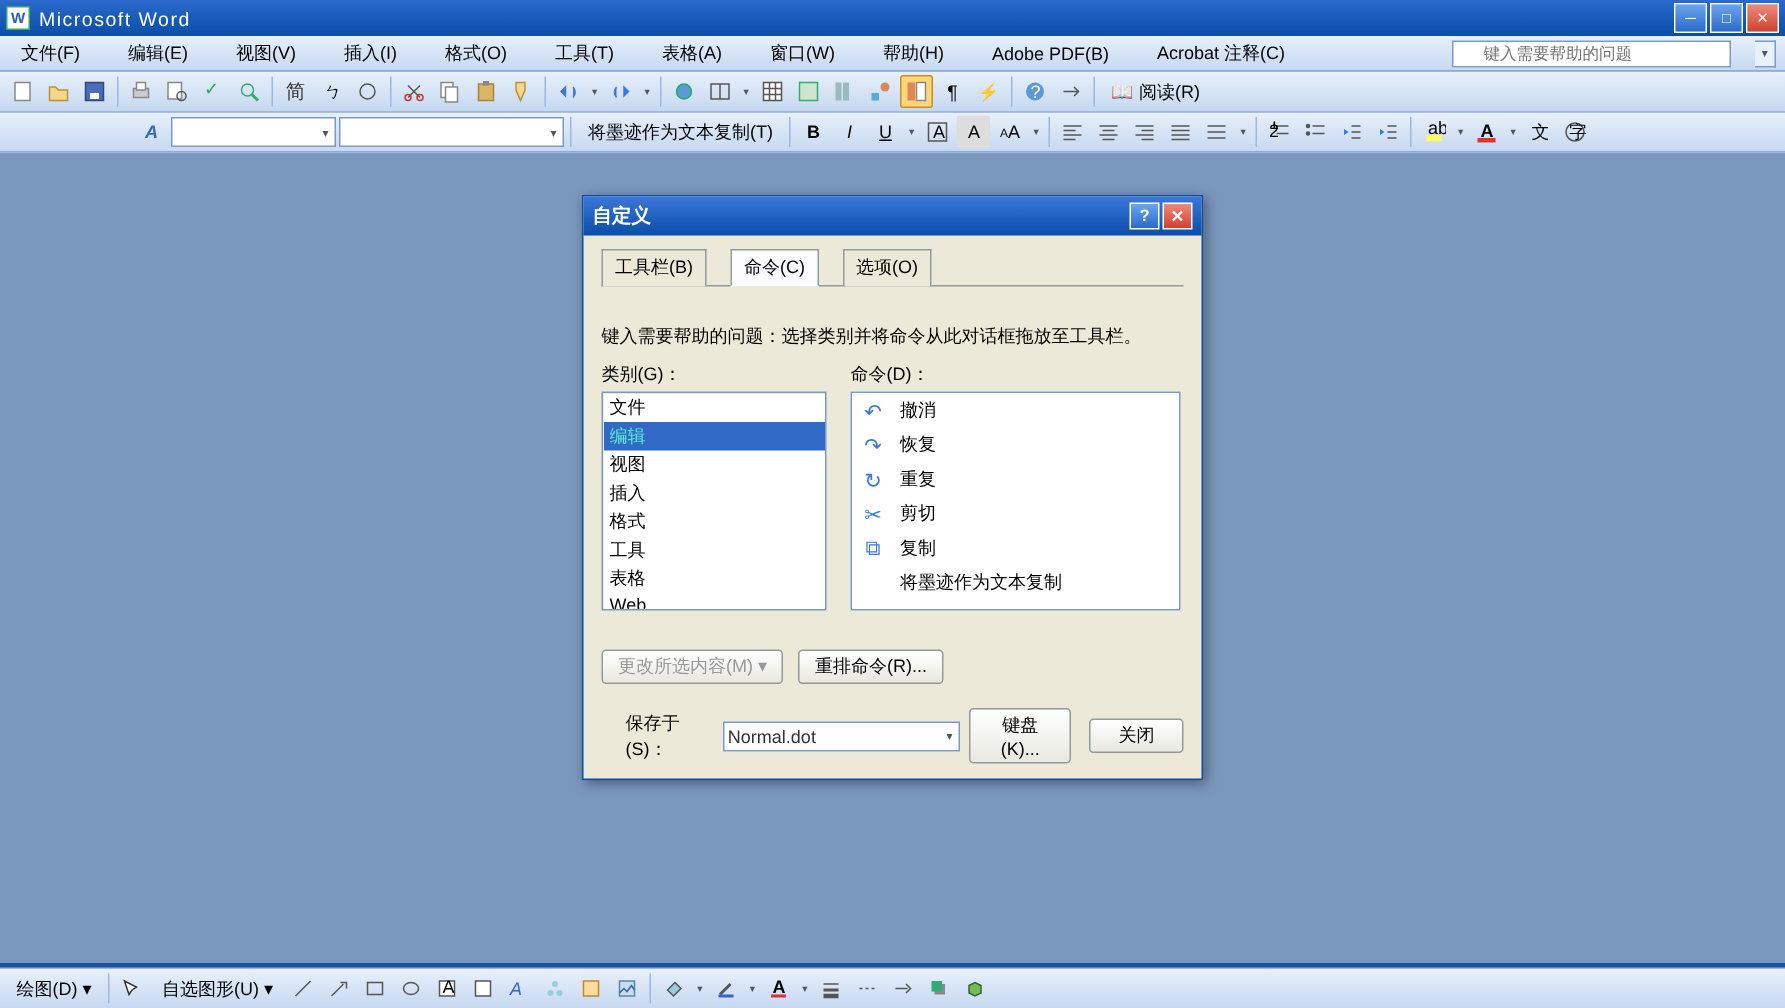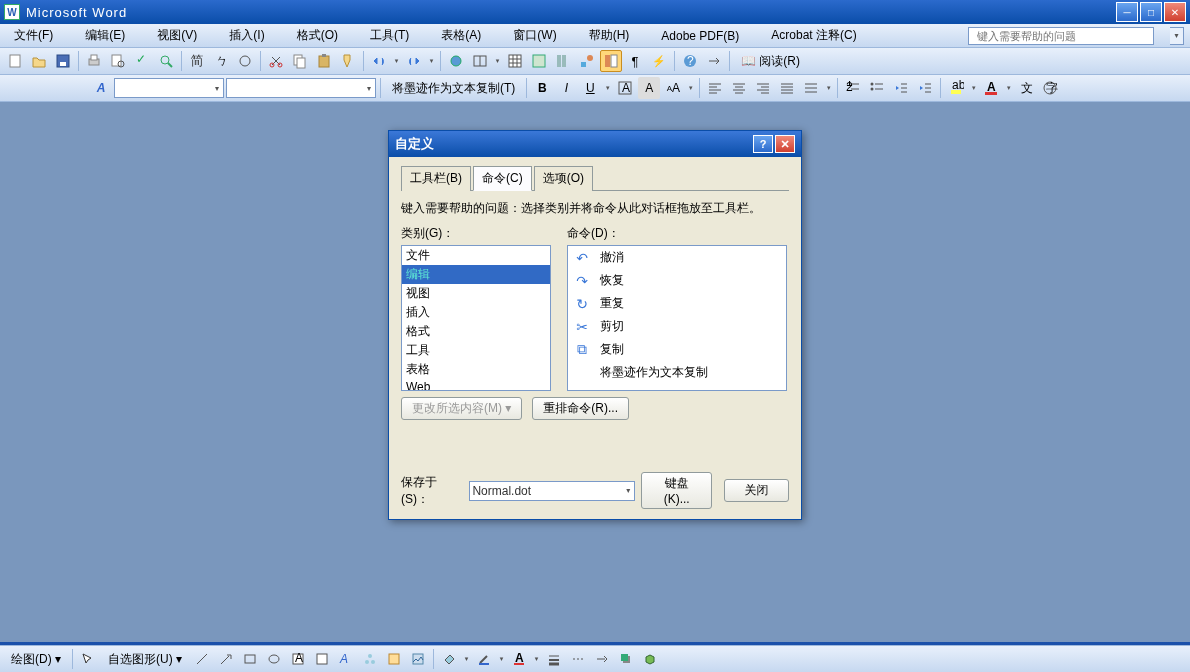--- a/index.html
+++ b/index.html
@@ -8,21 +8,21 @@
 
 .titlebar{height:24px;background:linear-gradient(#2b6acc,#0a4da8);color:#fff;display:flex;align-items:center;padding:0 4px;}
 .titlebar .icon{width:16px;height:16px;background:#fff;border:1px solid #3a6;margin-right:6px;display:flex;align-items:center;justify-content:center;color:#2a5fb5;font-weight:bold;font-size:10px;}
 .titlebar .title{flex:1;font-size:13px;letter-spacing:1px;}
 .winbtns{display:flex;gap:2px;}
 .winbtn{width:22px;height:20px;border:1px solid #fff;background:linear-gradient(#6aa5f0,#2b6acc);display:flex;align-items:center;justify-content:center;color:#fff;font-size:10px;cursor:pointer;}
 .winbtn.close{background:linear-gradient(#f08a7a,#d04030);}
 
 .menubar{height:24px;background:linear-gradient(#e8f0fb,#c6d8f0);display:flex;align-items:center;padding:0 6px;gap:16px;border-bottom:1px solid #9db8dc;}
 .menubar .mitem{padding:2px 8px;cursor:pointer;color:#000;}
-.menubar .helpbox{margin-left:auto;width:186px;height:18px;background:#fff;border:1px solid #7a9ac9;color:#888;padding:1px 8px;font-size:11px;}
+.menubar .helpbox{margin-left:auto;width:186px;height:18px;background:#fff;border:1px solid #7a9ac9;color:#888;padding:1px 20px;font-size:11px;}
 .menubar .helpdd{width:14px;height:18px;border:1px solid #7a9ac9;border-left:none;background:#e8f0fb;display:flex;align-items:center;justify-content:center;font-size:8px;color:#555;}
 
 .toolbar{height:27px;background:linear-gradient(#e8f0fb,#c6d8f0);display:flex;align-items:center;padding:0 4px;gap:2px;border-bottom:1px solid #9db8dc;}
 .tbtn{width:22px;height:22px;display:flex;align-items:center;justify-content:center;cursor:pointer;border-radius:2px;}
 .tbtn.active{background:#ffd77a;border:1px solid #c98d20;}
 .tsep{width:1px;height:20px;background:#9db8dc;margin:0 2px;}
 .tdd{width:9px;font-size:7px;color:#555;display:flex;align-items:center;justify-content:center;}
 .tlabel{padding:2px 6px;cursor:pointer;border:1px solid transparent;border-radius:2px;}
 
 .fmtbar{height:27px;background:linear-gradient(#e8f0fb,#c6d8f0);display:flex;align-items:center;padding:0 4px 0 90px;gap:2px;border-bottom:1px solid #9db8dc;}
@@ -31,39 +31,39 @@
 
 .workspace{position:absolute;top:102px;left:0;right:0;bottom:30px;background:#7a97bd;}
 
 .dialog{position:absolute;left:388px;top:130px;width:414px;height:390px;background:#ece9d8;border:1px solid #0a4da8;box-shadow:2px 2px 8px rgba(0,0,0,0.4);}
 .dlg-title{height:26px;background:linear-gradient(#3b78d8,#0a4da8);display:flex;align-items:center;padding:0 6px;color:#fff;font-weight:bold;}
 .dlg-title .t{flex:1;font-size:13px;}
 .dlg-title .hbtn{width:20px;height:18px;background:linear-gradient(#6aa5f0,#2b6acc);border:1px solid #fff;margin-left:2px;display:flex;align-items:center;justify-content:center;font-size:11px;cursor:pointer;}
 .dlg-title .xbtn{width:20px;height:18px;background:linear-gradient(#f08a7a,#d04030);border:1px solid #fff;margin-left:2px;display:flex;align-items:center;justify-content:center;font-size:11px;cursor:pointer;}
 
 .dlg-body{padding:8px 12px;}
-.tabs{display:flex;border-bottom:1px solid #919b9c;margin-bottom:8px;}
+.tabs{display:flex;border-bottom:1px solid #919b9c;margin-bottom:24px;gap:14px;}
 .tab{padding:3px 8px;border:1px solid #919b9c;border-bottom:none;background:#ece9d8;margin-right:2px;cursor:pointer;position:relative;top:1px;}
 .tab.active{background:#fcfcfe;border-bottom:1px solid #fcfcfe;z-index:1;}
 .instr{margin:4px 0 8px;line-height:1.5;color:#000;}
 .cols{display:flex;gap:16px;}
 .col{flex:1;}
 .col .lbl{margin-bottom:3px;display:block;}
 .listbox{width:150px;height:146px;background:#fff;border:1px solid #7a9ac9;overflow:auto;}
 .listbox .li{padding:1px 4px;cursor:pointer;}
 .listbox .li.sel{background:#316ac5;color:#5eead4;}
 .cmdbox{width:220px;height:146px;background:#fff;border:1px solid #7a9ac9;overflow:auto;}
 .cmdrow{display:flex;align-items:center;padding:3px 6px;gap:10px;cursor:grab;}
 .cmdrow .ci{width:16px;height:16px;display:flex;align-items:center;justify-content:center;color:#3b78d8;font-size:14px;}
 
-.dlg-btnrow{display:flex;gap:10px;margin-top:6px;}
+.dlg-btnrow{display:flex;gap:10px;margin-top:26px;}
 .dlgbtn{padding:2px 10px;border:1px solid #919b9c;background:linear-gradient(#fff,#e8e8e0);cursor:pointer;border-radius:3px;}
 .dlgbtn.dis{color:#999;}
 
-.dlg-footer{position:absolute;bottom:10px;left:12px;right:12px;display:flex;align-items:center;gap:6px;}
+.dlg-footer{position:absolute;bottom:10px;left:28px;right:12px;display:flex;align-items:center;gap:6px;}
 .dlg-footer .combo{width:170px;}
 
 .drawbar{position:absolute;bottom:0;left:0;right:0;height:27px;background:linear-gradient(#e8f0fb,#c6d8f0);display:flex;align-items:center;padding:0 4px;gap:2px;border-top:1px solid #9db8dc;}
 
 svg{pointer-events:none;}
 </style>
 </head>
 <body>
 
 <div class="app">

